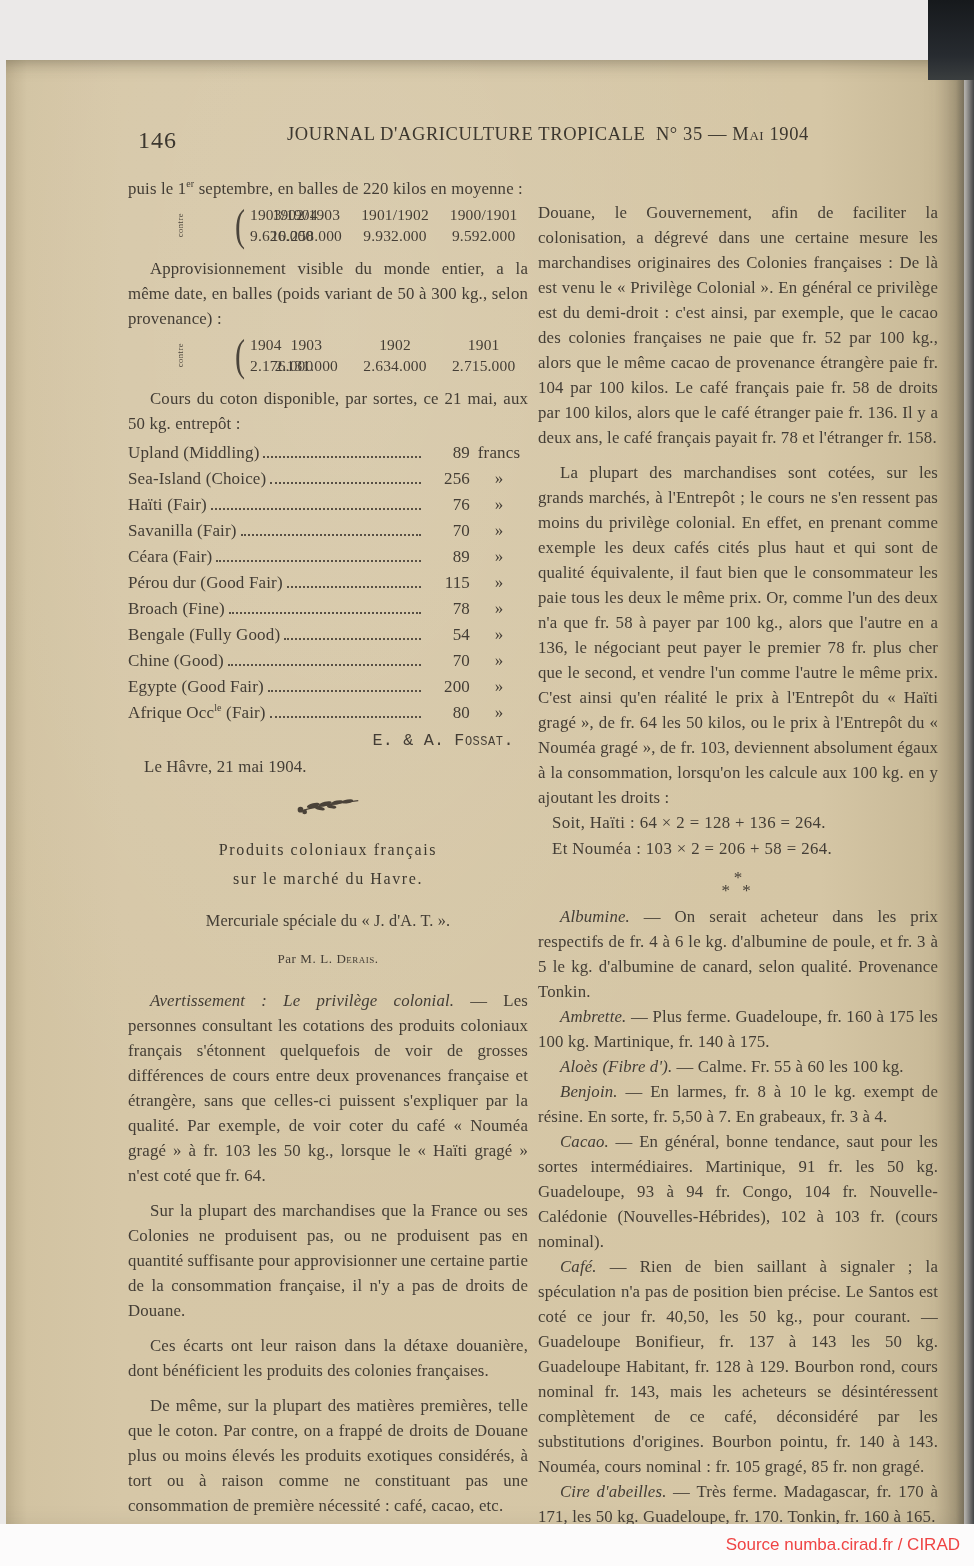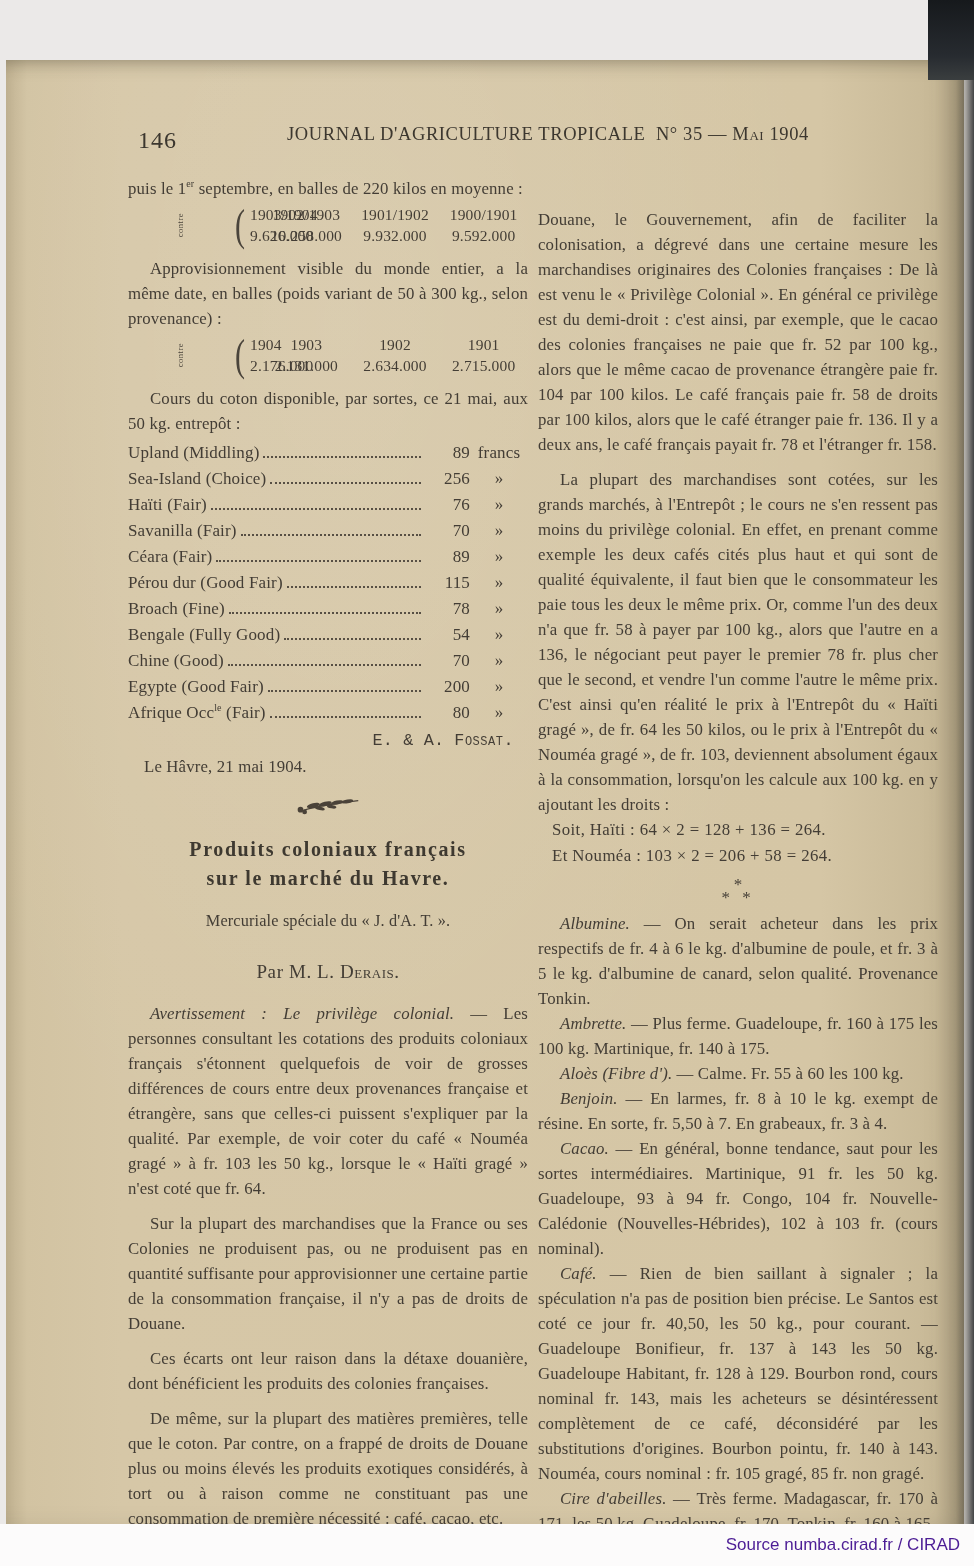--- a/index.html
+++ b/index.html
@@ -60,37 +60,37 @@
   .price-name{white-space:nowrap;}
   .leader{flex:1;margin:0 5px 4px 4px;border-bottom:2px dotted #574f44;min-width:14px;}
   .price-val{width:44px;text-align:right;}
   .price-unit{width:58px;text-align:center;}
   .signature{text-align:right;padding-right:14px;line-height:26px;font-family:Liberation Mono, monospace;}
   .sc{font-variant:small-caps;letter-spacing:.5px;}
   .dateline{text-indent:16px;line-height:26px;}
   
   .fleuron-wrap{text-align:center;margin:16px 0 12px;}
   .article-title{
-    text-align:center;font-weight:bold;font-size:20px;line-height:29px;
+    text-align:center;font-weight:normal;font-size:16px;line-height:29px;
     letter-spacing:1.6px;color:#3e3930;margin-top:6px;
   }
   .article-subtitle{text-align:center;font-size:16.3px;margin-top:15px;}
-  .article-byline{text-align:center;font-size:19px;margin:26px 0 17px;letter-spacing:.6px;}
+  .article-byline{text-align:center;font-size:13px;margin:13px 0 17px;letter-spacing:.6px;}
   .ital{font-style:italic;}
   
   .formula{padding-left:14px;line-height:26px;letter-spacing:.4px;}
   .asterism{text-align:center;line-height:13px;font-size:17px;margin:9px 0 7px;color:#453f37;}
   .asterism .row2{letter-spacing:4px;}
   .entry{text-indent:22px;}
   
   .watermark-bar{
     position:absolute;left:0;right:0;bottom:0;height:42px;background:#fcfbfb;
     display:flex;align-items:center;justify-content:flex-end;padding-right:14px;box-sizing:border-box;
     z-index:7;
-    font-family:"Liberation Sans","DejaVu Sans",sans-serif;font-size:17px;color:#4c1d95;
+    font-family:"Liberation Sans","DejaVu Sans",sans-serif;font-size:17px;color:#ef4444;
   }
 </style>
 </head>
 <body>
 
 <div class="scan">
   <div class="edge-side"></div>
   <div class="edge-top-block"></div>
 
   <div class="sheet">

